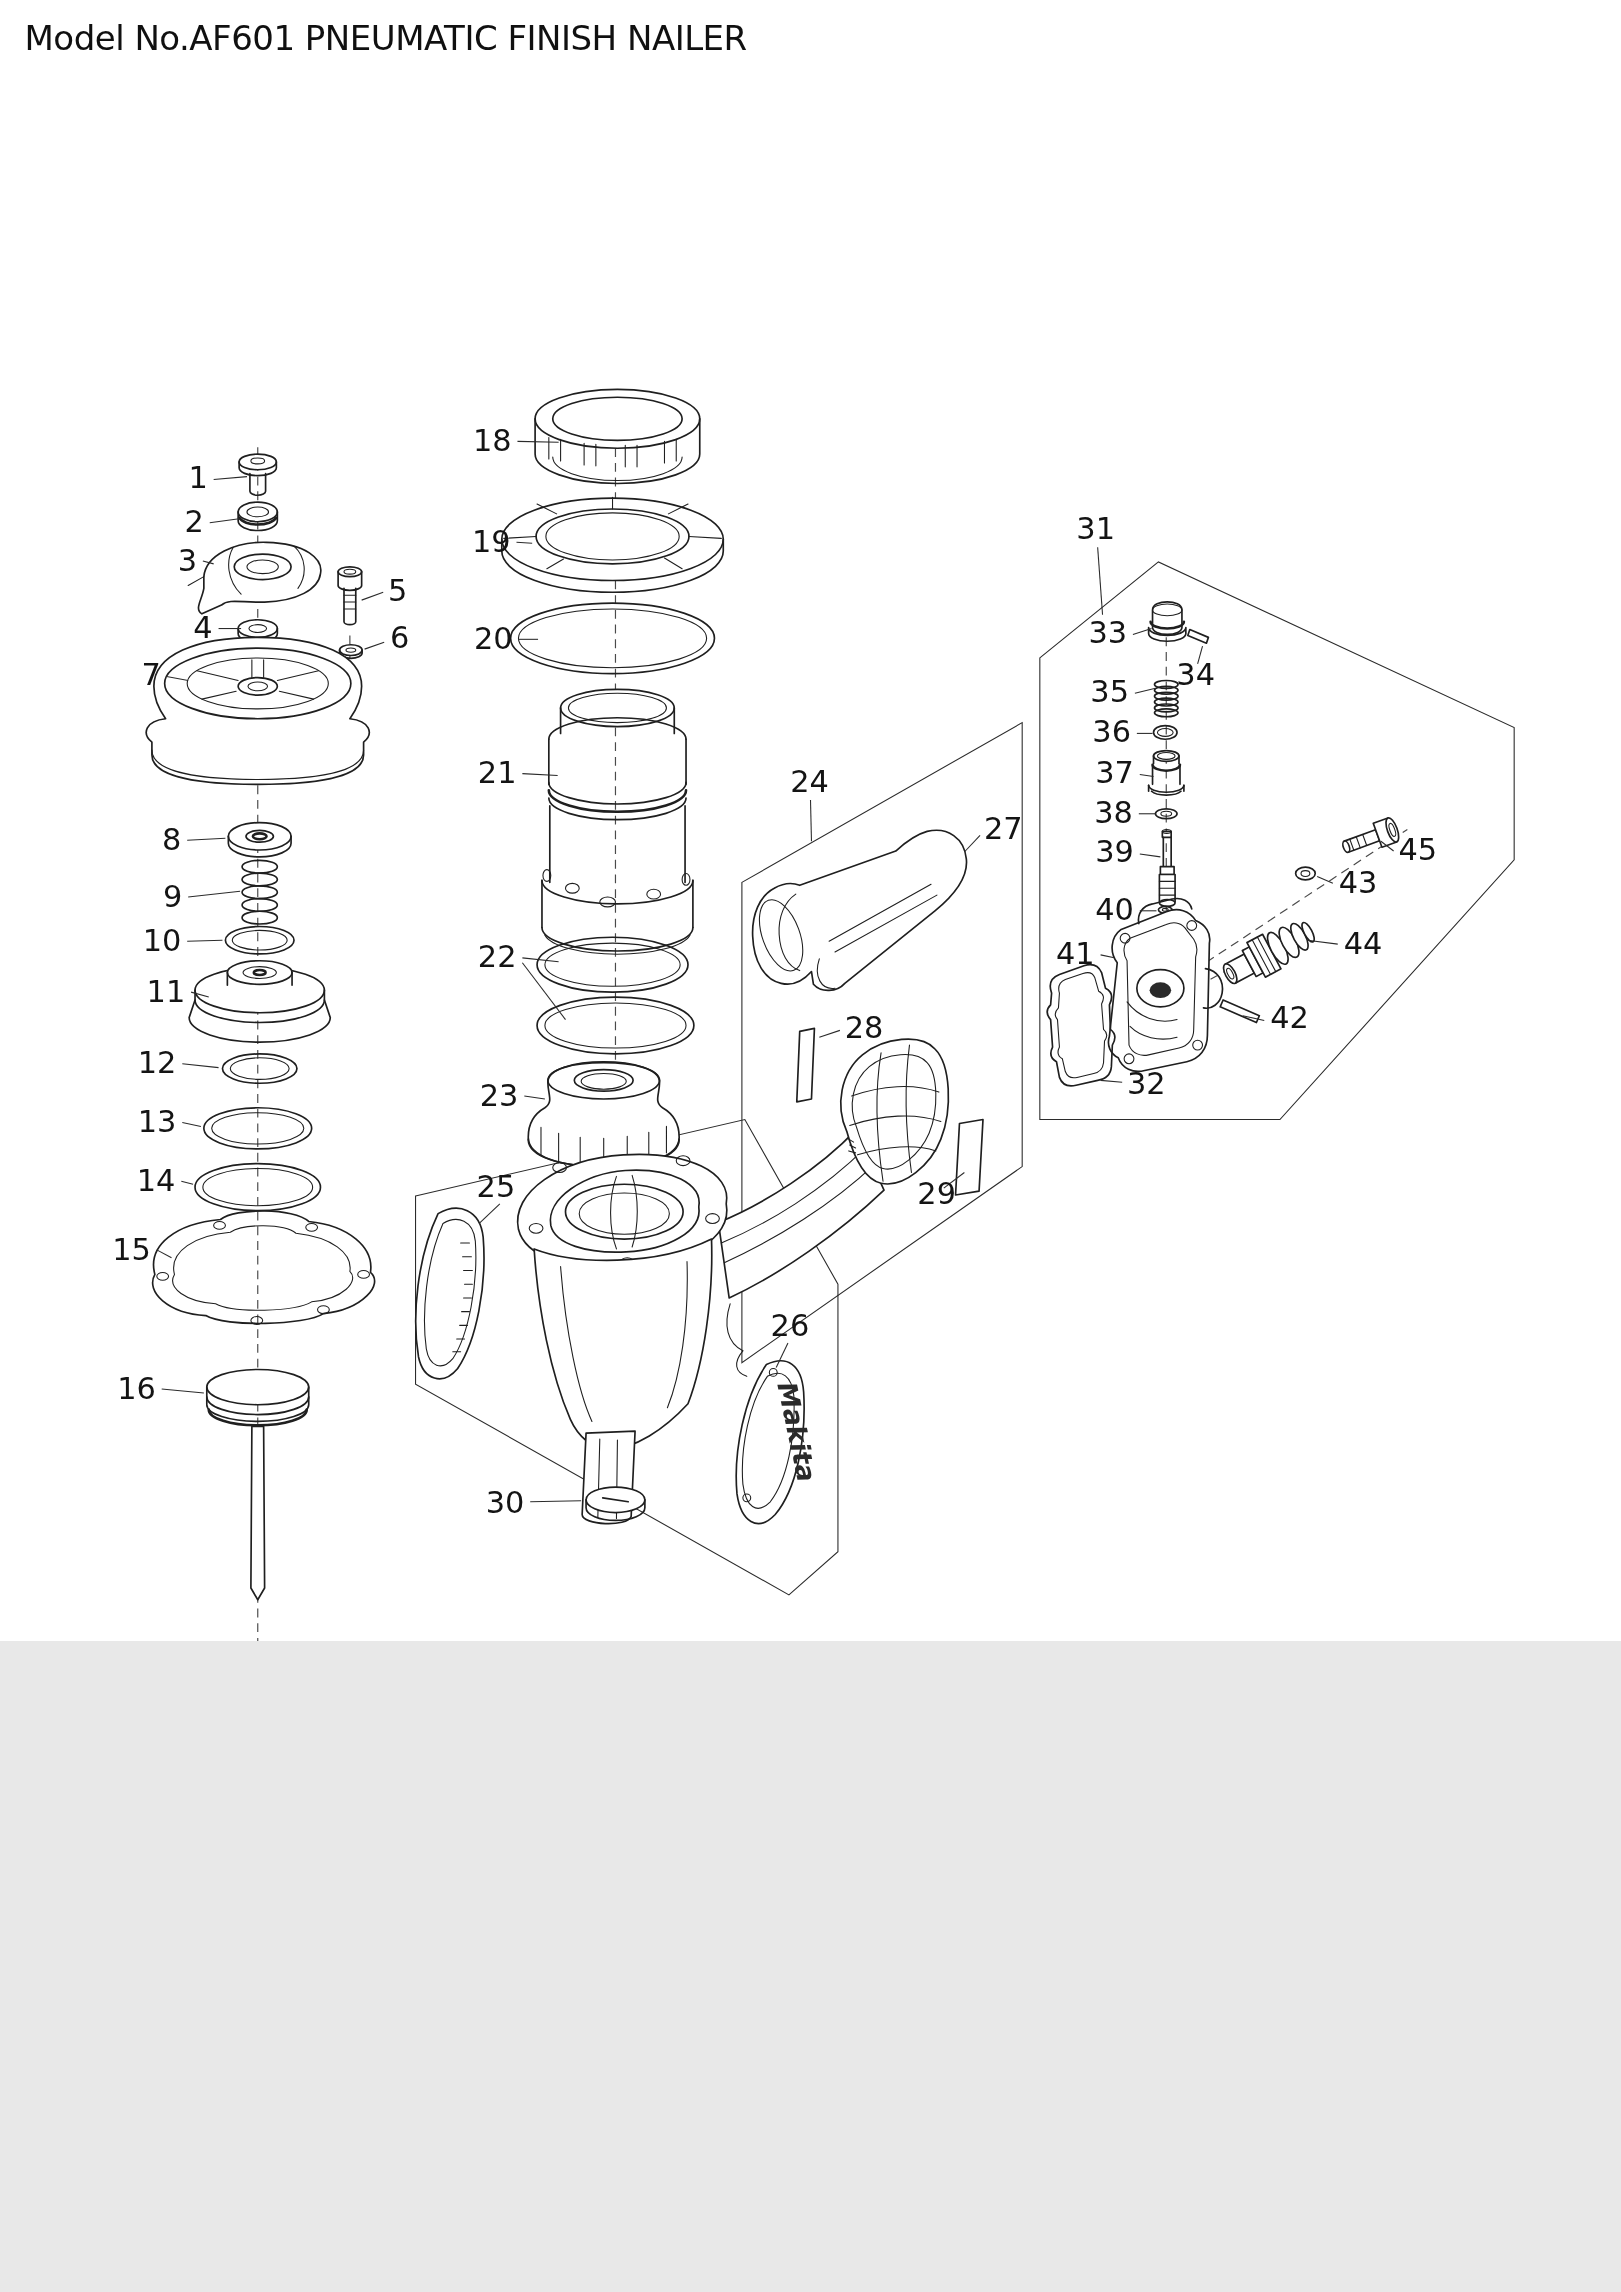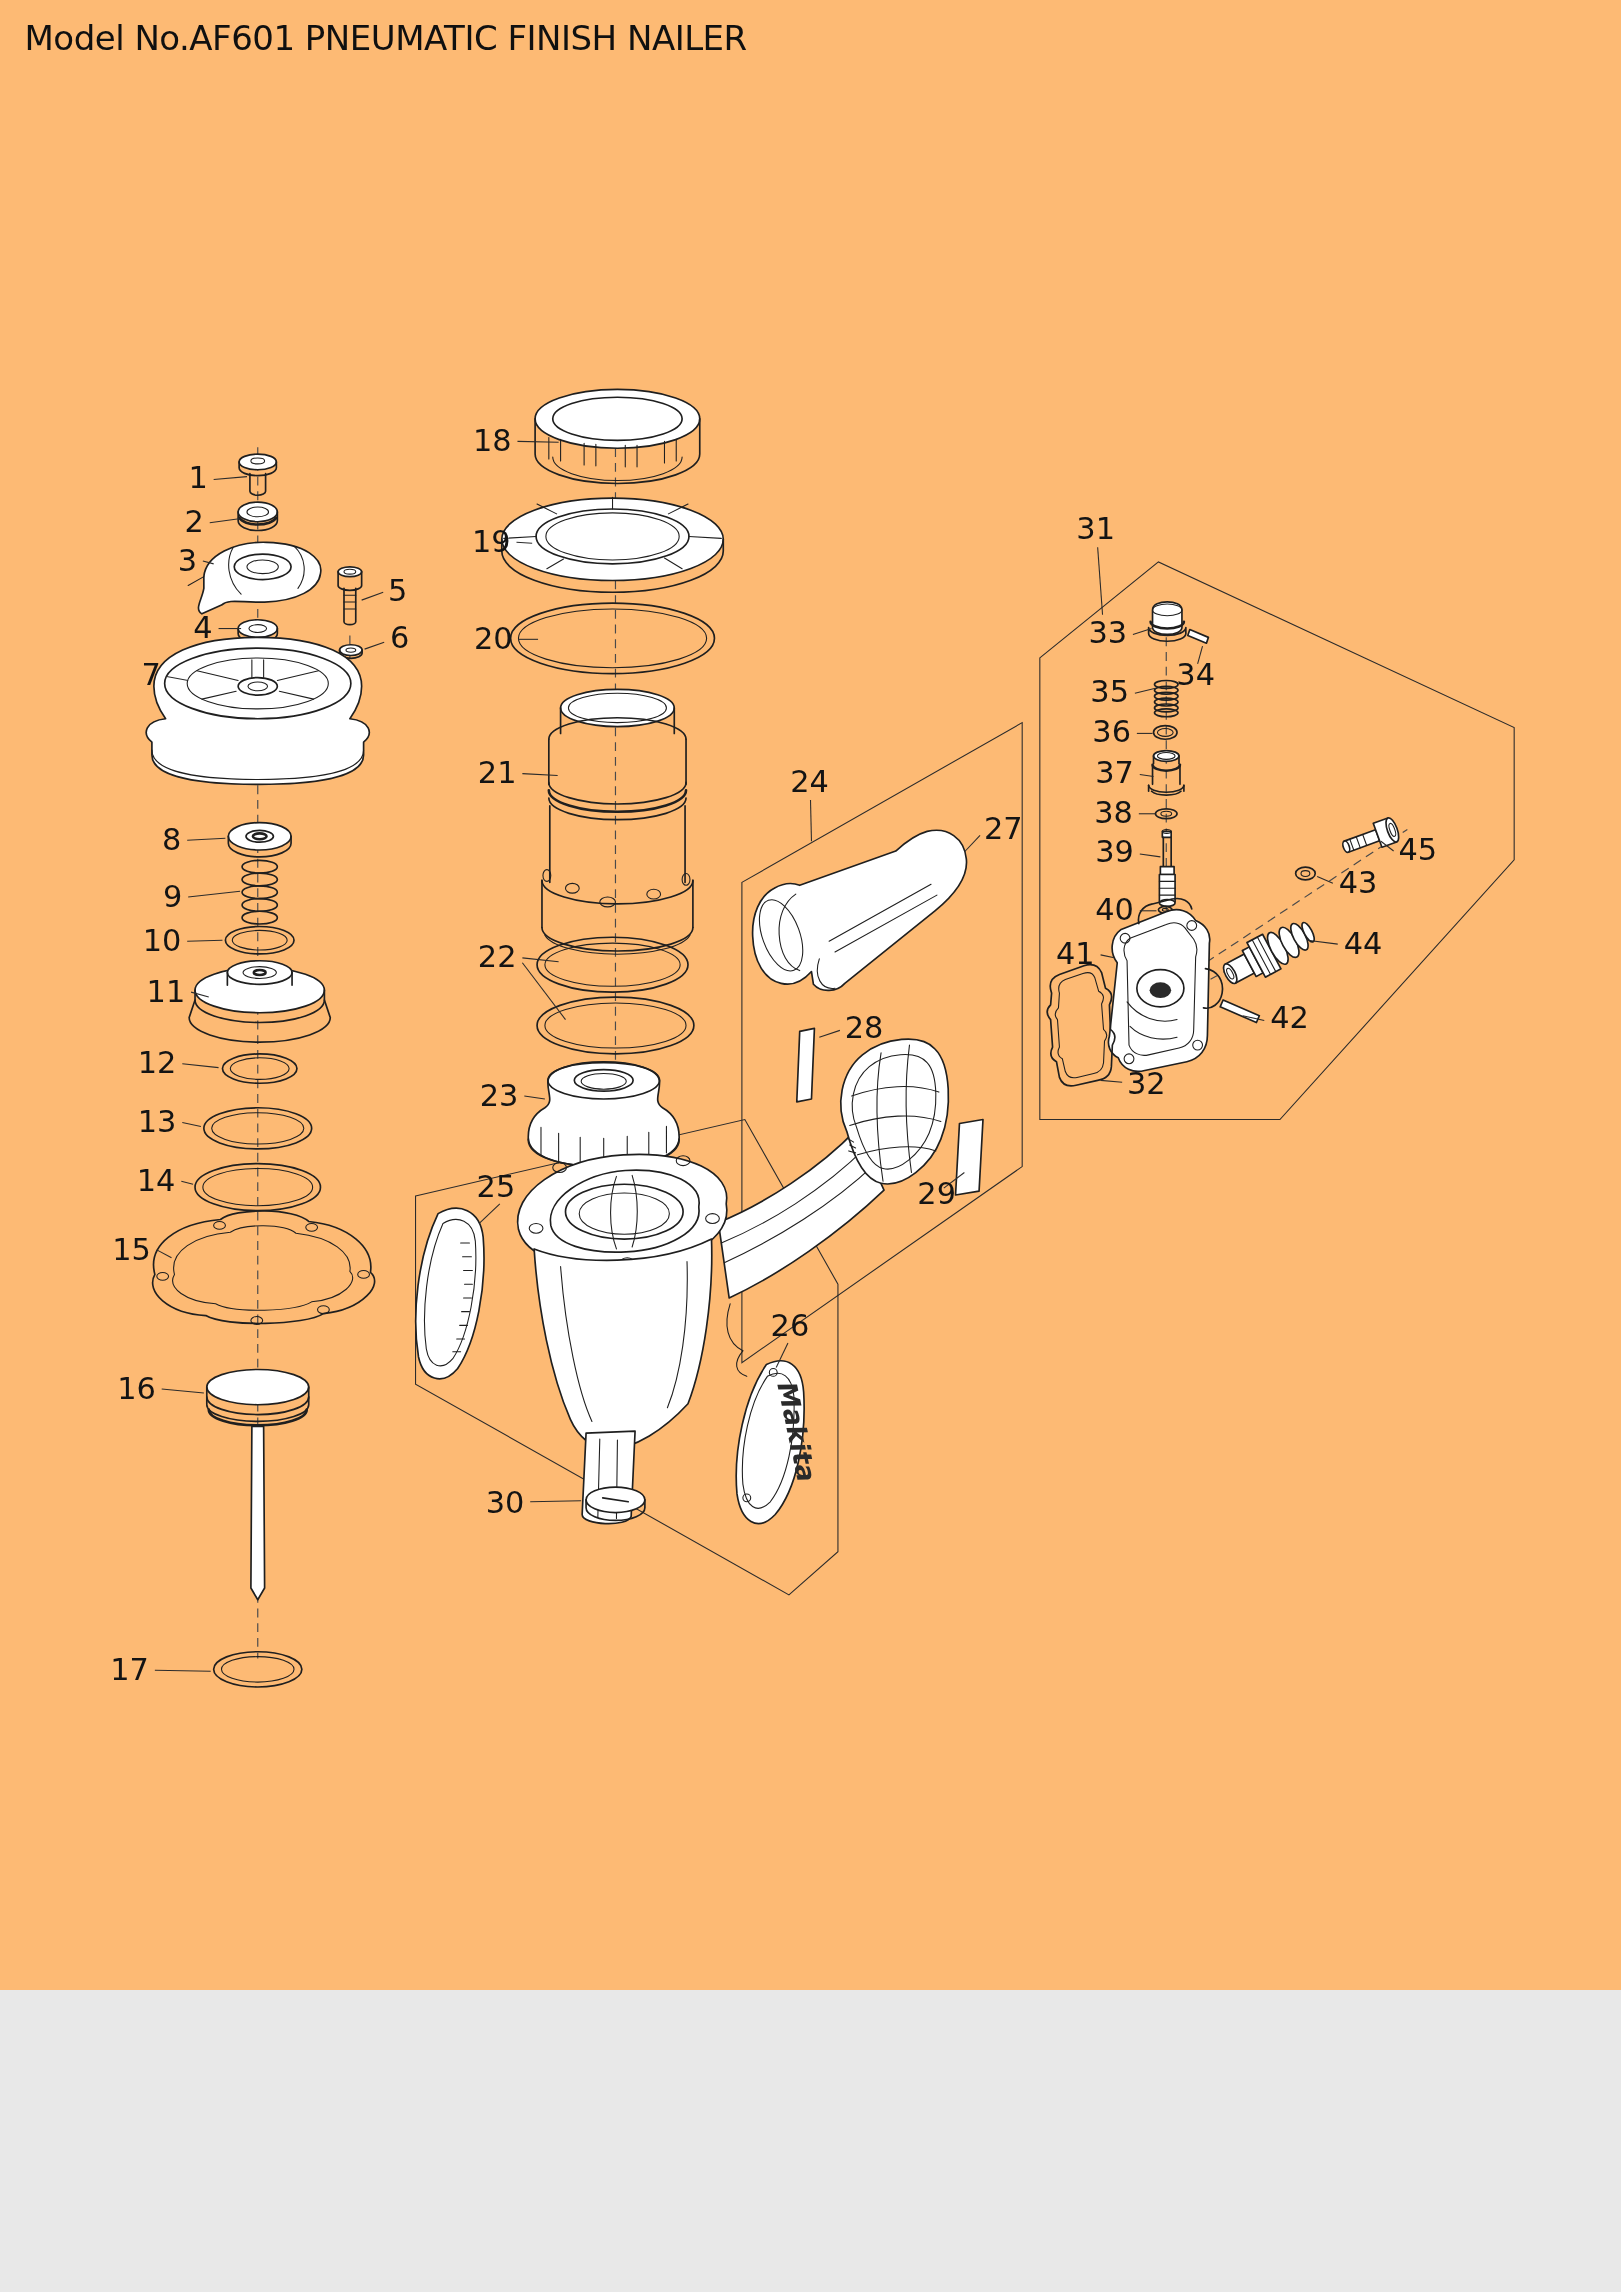--- a/index.html
+++ b/index.html
@@ -1,16 +1,16 @@
 <!DOCTYPE html>
 <html><head>
 <meta charset="utf-8">
 <style>
   html,body{margin:0;padding:0;background:#e8e8e8;}
-  .page{position:relative;width:1621px;height:1990px;background:#fdba74;overflow:hidden;
+  .page{position:relative;width:1621px;height:1641px;background:#ffffff;overflow:hidden;
         font-family:"DejaVu Sans","Liberation Sans",sans-serif;}
   .title{position:absolute;left:24.5px;top:17.6px;font-size:34px;font-weight:500;color:#101010;
          letter-spacing:-0.5px;white-space:nowrap;}
   svg.diagram{position:absolute;left:0;top:0;}
   
   .p  {fill:none;stroke:#1f1f1f;stroke-width:1.7;stroke-linecap:round;stroke-linejoin:round;}
   .pw {fill:#ffffff;stroke:#1f1f1f;stroke-width:1.7;stroke-linecap:round;stroke-linejoin:round;}
   .pt {fill:none;stroke:#1f1f1f;stroke-width:1.1;stroke-linecap:round;}
   .pk {fill:none;stroke:#1f1f1f;stroke-width:2.6;stroke-linecap:round;}
   .axis{fill:none;stroke:#4a4a4a;stroke-width:1.2;stroke-dasharray:9 6;}

